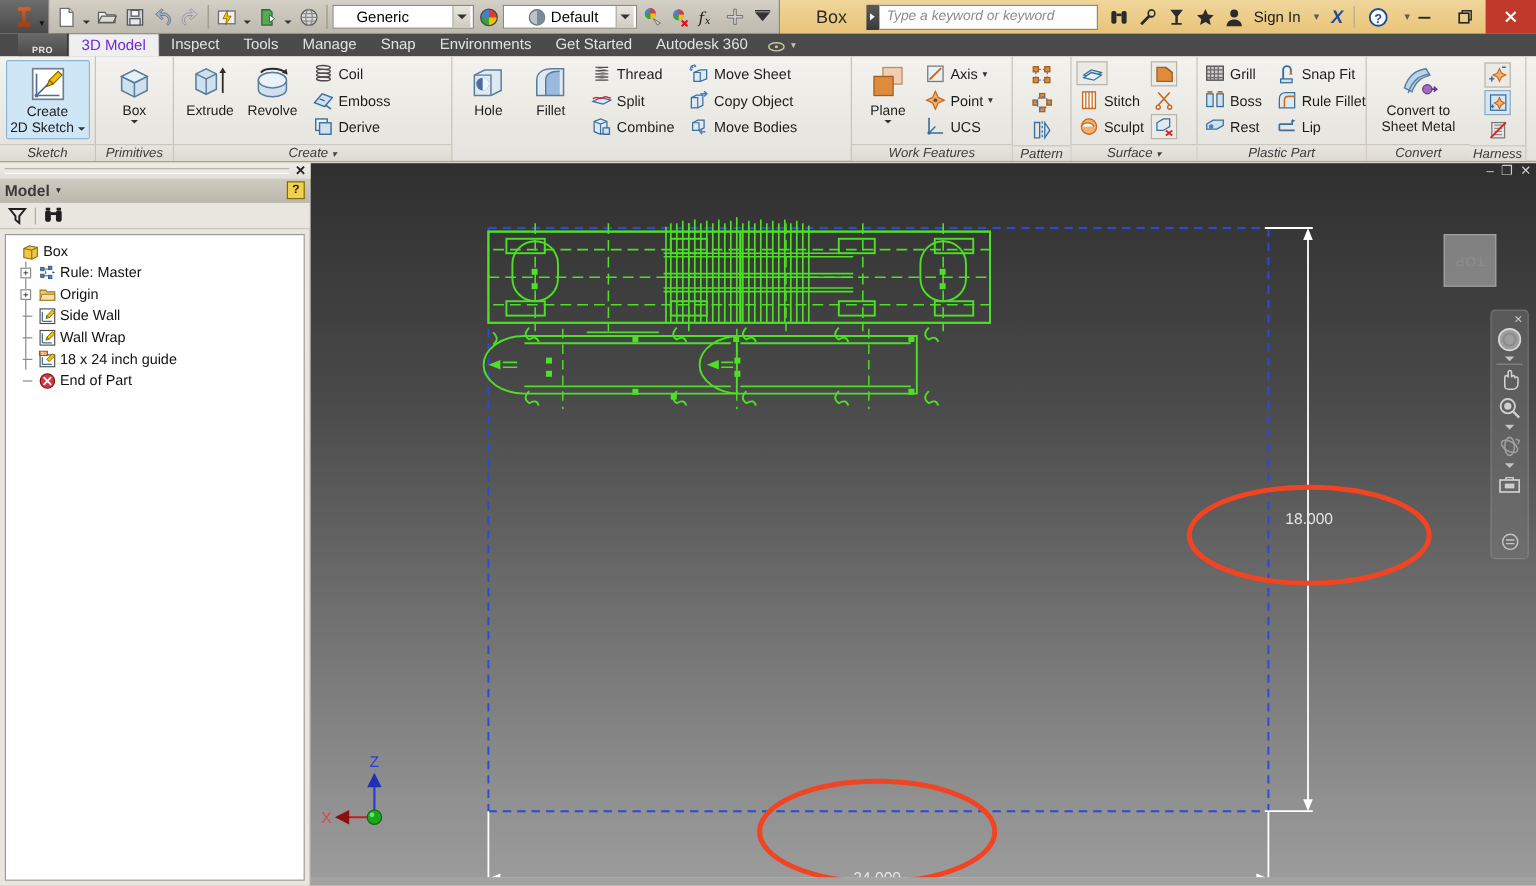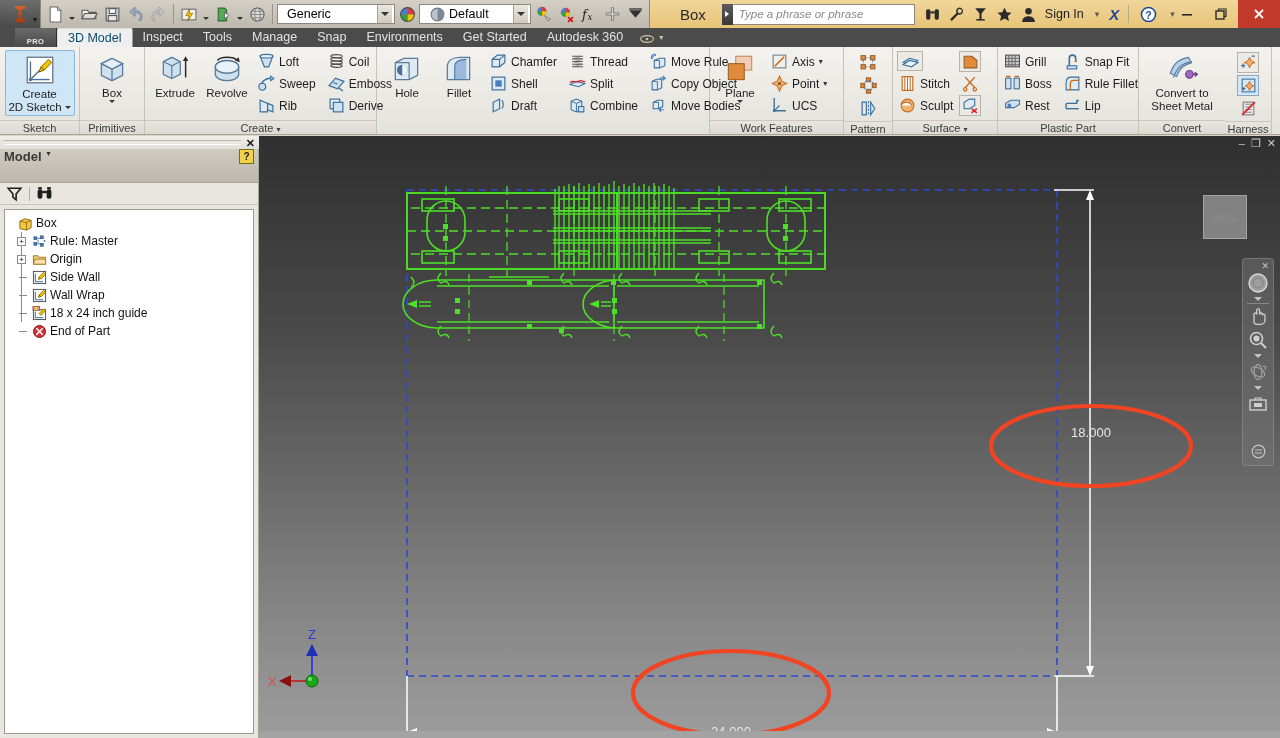--- a/index.html
+++ b/index.html
@@ -40,21 +40,21 @@
     width:22px; height:24px; display:flex; align-items:center; justify-content:center;
     position:relative;
   }
   .qbtn svg { display:block; }
   .qcaret { width:10px; height:24px; display:flex; align-items:flex-end; justify-content:center; padding-bottom:6px; }
   .qcaret i { border-left:3px solid transparent; border-right:3px solid transparent; border-top:3px solid #333; font-style:normal; }
   .qsep { width:1px; height:20px; background:#9a958a; margin:0 3px; }
 
   .combo {
     height:20px; background:#fff; border:1px solid #8d897e;
-    display:flex; align-items:center; padding:0 2px 0 9px;
+    display:flex; align-items:center; padding:0 2px 0 19px;
     font-size:12.5px; color:#000; position:relative;
   }
   .combo .lbl { flex:1; white-space:nowrap; }
   .combo .cbtn {
     width:15px; height:18px; display:flex; align-items:center; justify-content:center;
     background:linear-gradient(#e9e6dd,#cfcbc0); border-left:1px solid #a9a49a;
   }
   .combo .cbtn i { border-left:4px solid transparent; border-right:4px solid transparent; border-top:4px solid #333; font-style:normal; }
 
   .doctitle {
@@ -93,37 +93,37 @@
     width:42px; height:19px; background:linear-gradient(#6a6a6a,#4a4a4a);
     display:flex; align-items:flex-end; justify-content:center;
     color:#e7e7e7; font-size:7.5px; font-weight:bold; letter-spacing:.4px; padding-bottom:1px;
     border-right:1px solid #2e2e2e;
     margin-left:15px;
   }
   .tab {
     height:19px; line-height:19px; padding:0 10px; color:#e2e2e2; font-size:12.5px; white-space:nowrap;
   }
   .tab.active {
-    background:#efefef; color:#0c4a6e;
+    background:#efefef; color:#6d28d9;
     border-top:1px solid #d9d9d9; border-left:1px solid #d9d9d9; border-right:1px solid #9a9a9a;
     border-radius:2px 2px 0 0;
   }
 
   
   .ribbon {
     position:absolute; left:0; top:47px; width:1280px; height:88px;
     background:linear-gradient(#f3f2ee,#e4e2dc);
     border-bottom:1px solid #a7a39a;
     display:flex; overflow:hidden;
   }
   .panel { height:88px; display:flex; flex-direction:column; border-right:1px solid #c7c3ba; }
   .panel-body { flex:1; display:flex; align-items:flex-start; padding:3px 4px 0 4px; }
   .panel-title {
     height:15px; line-height:15px; text-align:center; font-size:11px; color:#3b3b3b;
-    background:linear-gradient(#e7e5de,#dcd9d1); border-top:1px solid #cbc7be;
+    background:linear-gradient(#e7e5de,#dcd9d1); border-top:1px solid #cbc7be;font-style:italic;
   }
   .panel-title .pc { font-size:8px; color:#444; }
 
   .bigbtn {
     width:auto; min-width:52px; padding:2px 4px; display:flex; flex-direction:column;
     align-items:center; justify-content:flex-start; gap:1px;
   }
   .bigbtn.sel { background:#cfe6f7; border:1px solid #8cb8d8; border-radius:2px; }
   .bigbtn .lab { font-size:11.5px; color:#1d1d1d; text-align:center; line-height:12px; white-space:nowrap; }
   .bigbtn .lab2 { font-size:11.5px; color:#1d1d1d; text-align:center; line-height:12px; white-space:nowrap; }
@@ -148,22 +148,22 @@
   }
   .gripline { flex:1; height:5px; border-top:1px solid #b9b5ac; border-bottom:1px solid #fdfdfb; }
   .dragbar .x { font-size:11px; color:#222; margin-left:5px; font-weight:bold; line-height:10px; }
 
   .browser {
     position:absolute; left:0; top:149px; width:259px; height:589px;
     background:#e8e6df; border-right:1px solid #a7a39a;
     display:flex; flex-direction:column;
   }
   .browser-head {
-    height:34px; background:linear-gradient(#cfcbc0,#bcb8ad);
-    display:flex; padding:0 4px;
+    height:20px; background:linear-gradient(#cfcbc0,#bcb8ad);
+    display:flex; align-items:center; padding:0 4px;
     border-bottom:1px solid #a7a39a;
   }
   .browser-head .t { font-size:13px; font-weight:bold; color:#3a3a3a; }
   .browser-head .c { font-size:8px; color:#333; margin-left:5px; }
   .qmark {
     margin-left:auto; width:15px; height:15px; background:#f2d14a; border:1px solid #7a6a10;
     color:#1c1c1c; font-size:10px; font-weight:bold; text-align:center; line-height:13px;
   }
   .browser-tools {
     height:22px; display:flex; align-items:center; gap:6px; padding:0 6px;
@@ -361,21 +361,21 @@
       </div>
     </div>
 
     <div class="doctitle">Box</div>
 
     <div class="searchwrap">
       <div class="search-tab">
           <i></i>
         </div>
       <div class="searchbox">
-        <span>Type a phrase or phrase</span>
+        <span>Type a keyword or keyword</span>
       </div>
     </div>
 
     <div class="tb-icons">
       <div class="tb-icon">
         <svg class="icon16" viewBox="0 0 16 16">
             <rect x="2" y="3" width="4" height="10" rx="1.6" fill="#2b2b2b"></rect>
             <rect x="10" y="3" width="4" height="10" rx="1.6" fill="#2b2b2b"></rect>
             <rect x="6" y="5" width="4" height="2" fill="#2b2b2b"></rect>
           </svg>
@@ -508,44 +508,20 @@
         </div>
         <div class="bigbtn">
           <svg class="icon32" viewBox="0 0 32 32">
             <path d="M5 14c0-3.5 5-6 11-6s11 2.5 11 6v7c0 3.5-5 6-11 6S5 24.5 5 21z" fill="#cfe0ee" stroke="#5a7d9c" stroke-width="1.2"></path>
             <ellipse cx="16" cy="14" rx="11" ry="6" fill="#eaf2f9" stroke="#5a7d9c" stroke-width="1.2"></ellipse>
             <path d="M7 8C10 4 22 4 26 8" fill="none" stroke="#2b2b2b" stroke-width="1.5"></path>
             <path d="M27 5l1 4.6-4.6-1.6z" fill="#2b2b2b"></path>
           </svg>
           <span class="lab">Revolve</span>
         </div>
-        <div class="small-col" style="margin-left:3px">
-          <div class="smallbtn">
-            <svg class="icon16" viewBox="0 0 16 16">
-                <path d="M2 3h12l-4 10H6z" fill="#cfe0ee" stroke="#3a6f9c" stroke-width="1.1"></path>
-                <ellipse cx="8" cy="3" rx="6" ry="1.7" fill="#eaf2f9" stroke="#3a6f9c" stroke-width="1"></ellipse>
-              </svg>
-            <span class="lab">Loft</span>
-          </div>
-          <div class="smallbtn">
-            <svg class="icon16" viewBox="0 0 16 16">
-                <path d="M3 11c0-5 4-8 9-8" fill="none" stroke="#3a6f9c" stroke-width="1.4"></path>
-                <circle cx="4" cy="11" r="3.2" fill="#cfe0ee" stroke="#3a6f9c" stroke-width="1.1"></circle>
-                <path d="M12 1l3 2.2-3 2.2z" fill="#cfe0ee" stroke="#3a6f9c" stroke-width="1"></path>
-              </svg>
-            <span class="lab">Sweep</span>
-          </div>
-          <div class="smallbtn">
-            <svg class="icon16" viewBox="0 0 16 16">
-                <path d="M2 14V3l7 3v8z" fill="#dfeaf3" stroke="#3a6f9c" stroke-width="1.1"></path>
-                <path d="M9 6l5 2v6l-5-2z" fill="#cfe0ee" stroke="#3a6f9c" stroke-width="1.1"></path>
-              </svg>
-            <span class="lab">Rib</span>
-          </div>
-        </div>
         <div class="small-col" style="margin-left:6px">
           <div class="smallbtn">
             <svg class="icon16" viewBox="0 0 16 16">
                 <g stroke="#4a4a4a" stroke-width="1.1" fill="none">
                   <ellipse cx="8" cy="3" rx="5.4" ry="1.5"></ellipse>
                   <ellipse cx="8" cy="6" rx="5.4" ry="1.5"></ellipse>
                   <ellipse cx="8" cy="9" rx="5.4" ry="1.5"></ellipse>
                   <ellipse cx="8" cy="12" rx="5.4" ry="1.5"></ellipse>
                 </g>
               </svg>
@@ -586,43 +562,20 @@
           <span class="lab">Hole</span>
         </div>
         <div class="bigbtn">
           <svg class="icon32" viewBox="0 0 32 32">
             <path d="M5 26V14C5 8 10 5 17 5h9v21z" fill="#dfe9f2" stroke="#5a7d9c" stroke-width="1.2"></path>
             <path d="M12 26V14c0-5 5-7 11-7" fill="none" stroke="#5a7d9c" stroke-width="1.1"></path>
             <path d="M12 14c0-5 5-7 11-7v19H12z" fill="#4a7fc0" opacity=".45"></path>
           </svg>
           <span class="lab">Fillet</span>
         </div>
-        <div class="small-col" style="margin-left:3px">
-          <div class="smallbtn">
-            <svg class="icon16" viewBox="0 0 16 16">
-                <path d="M2 13V6l5-4h7v7l-5 4z" fill="#dfe9f2" stroke="#3a6f9c" stroke-width="1.1"></path>
-                <path d="M2 6h7v7M9 6l5-4" fill="none" stroke="#3a6f9c" stroke-width="1"></path>
-              </svg>
-            <span class="lab">Chamfer</span>
-          </div>
-          <div class="smallbtn">
-            <svg class="icon16" viewBox="0 0 16 16">
-                <rect x="2" y="2" width="12" height="12" fill="#dfe9f2" stroke="#3a6f9c" stroke-width="1.1"></rect>
-                <rect x="5" y="5" width="6" height="6" fill="#4a7fc0"></rect>
-              </svg>
-            <span class="lab">Shell</span>
-          </div>
-          <div class="smallbtn">
-            <svg class="icon16" viewBox="0 0 16 16">
-                <path d="M3 14V5l6-3v9z" fill="#dfe9f2" stroke="#3a6f9c" stroke-width="1.1"></path>
-                <path d="M11 3c2 2 2 6 0 8" fill="none" stroke="#3a6f9c" stroke-width="1.1"></path>
-              </svg>
-            <span class="lab">Draft</span>
-          </div>
-        </div>
         <div class="small-col" style="margin-left:6px">
           <div class="smallbtn">
             <svg class="icon16" viewBox="0 0 16 16">
                 <g stroke="#4a4a4a" stroke-width="1" fill="none">
                   <path d="M3 3h10M3 5.5h10M3 8h10M3 10.5h10M3 13h10"></path>
                 </g>
                 <path d="M3 3l10 2.5M3 5.5l10 2.5M3 8l10 2.5M3 10.5L13 13" stroke="#8a8a8a" stroke-width=".7"></path>
               </svg>
             <span class="lab">Thread</span>
           </div>
@@ -644,21 +597,21 @@
         </div>
         <div class="small-col" style="margin-left:6px">
           <div class="smallbtn">
             <svg class="icon16" viewBox="0 0 16 16">
                 <path d="M4 14V7l5-2h5v7l-5 2z" fill="#dfe9f2" stroke="#3a6f9c" stroke-width="1"></path>
                 <path d="M4 7h5v7" fill="none" stroke="#3a6f9c" stroke-width=".9"></path>
                 <path d="M2 2l1.5 1.5M1 5l1-3 3-1" stroke="#4a7fc0" stroke-width="1.1" fill="none"></path>
                 <circle cx="5" cy="2" r=".9" fill="#4a7fc0"></circle>
                 <circle cx="2" cy="5" r=".9" fill="#4a7fc0"></circle>
               </svg>
-            <span class="lab">Move Rule</span>
+            <span class="lab">Move Sheet</span>
           </div>
           <div class="smallbtn">
             <svg class="icon16" viewBox="0 0 16 16">
                 <path d="M2 14V6l4-2h5v8l-4 2z" fill="#dfe9f2" stroke="#3a6f9c" stroke-width="1"></path>
                 <path d="M2 6h5v8" fill="none" stroke="#3a6f9c" stroke-width=".9"></path>
                 <path d="M9 3h5M12 1l2.2 2L12 5" fill="none" stroke="#4a7fc0" stroke-width="1.2"></path>
               </svg>
             <span class="lab">Copy Object</span>
           </div>
           <div class="smallbtn">

